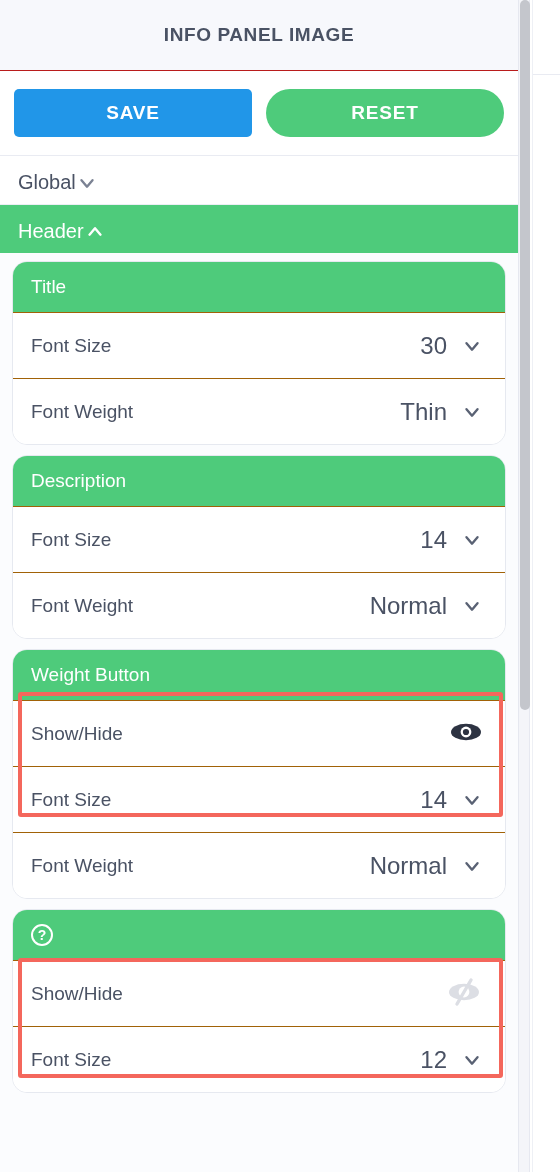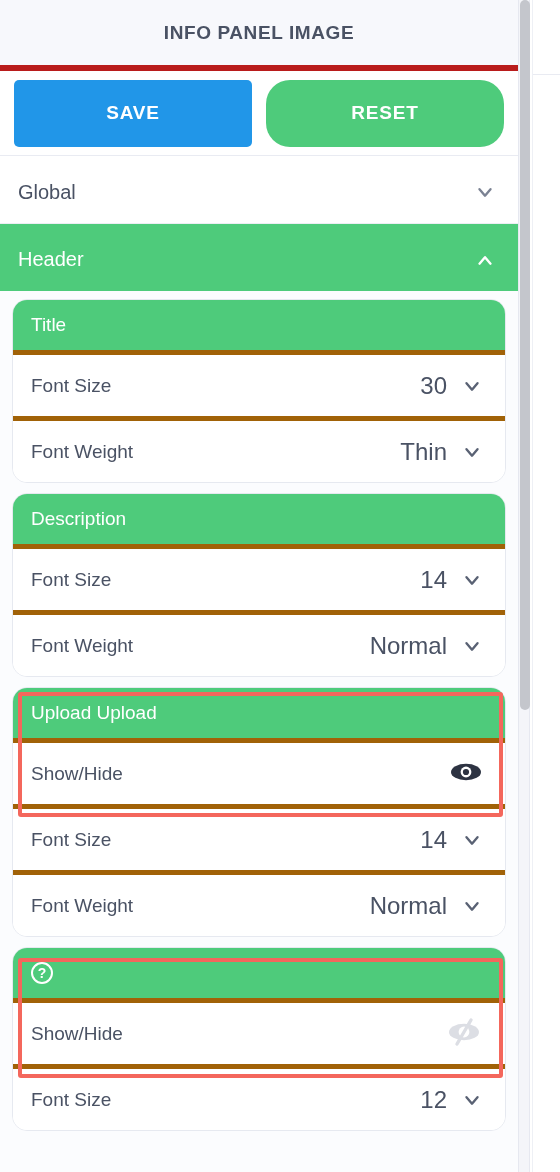--- a/index.html
+++ b/index.html
@@ -17,21 +17,21 @@
     width: 560px;
     height: 1172px;
     background: #ffffff;
     overflow: hidden;
   }
 
   
   .titlebar {
     height: 71px;
     background: #f7f8fc;
-    border-bottom: 6px solid #b91c1c;
+    border-bottom: 1px solid #b91c1c;
     display: flex;
     align-items: center;
     justify-content: center;
     width: 518px;
   }
   .titlebar-text {
     font-size: 19px;
     font-weight: bold;
     letter-spacing: 0.6px;
     color: #4a5264;
@@ -43,21 +43,21 @@
     height: 85px;
     background: #ffffff;
     display: flex;
     align-items: center;
     padding: 0 14px;
     gap: 14px;
     border-bottom: 1px solid #e9ebf2;
   }
   .btn {
     flex: 1 1 0;
-    height: 67px;
+    height: 48px;
     border: none;
     border-radius: 5px;
     color: #ffffff;
     font-size: 19px;
     font-weight: bold;
     letter-spacing: 0.8px;
     cursor: pointer;
     font-family: "Liberation Sans", sans-serif;
   }
   .btn-save  { background: #2196e8; }
@@ -70,24 +70,24 @@
     top: 157px;
     left: 0;
     width: 518px;
     bottom: 0;
     background: #fbfcfe;
     overflow: hidden;
   }
 
   
   .acc-row {
-    height: 67px;
-    display: flex;
-    align-items: center;
-    justify-content: space-between;
+    height: 48px;
+    display: flex;
+    align-items: center;
+    justify-content: flex-start;
     padding: 4px 22px 0 18px;
     font-size: 20px;
     background: #ffffff;
     border-bottom: 1px solid #eceef4;
     cursor: pointer;
   }
   .acc-row .acc-label { color: #4a5264; }
   .acc-row.active {
     background: #4ecb7b;
     border-bottom: none;
@@ -129,21 +129,21 @@
     line-height: 1;
     cursor: pointer;
   }
 
   .prop-row {
     height: 66px;
     display: flex;
     align-items: center;
     justify-content: space-between;
     padding: 0 22px 0 18px;
-    border-top: 5px solid #a16207;
+    border-top: 1px solid #a16207;
     background: #ffffff;
   }
   .prop-row:first-of-type { border-top: none; }
   .prop-label { font-size: 19px; color: #4a5264; }
   .prop-right {
     display: flex;
     align-items: center;
     gap: 14px;
   }
   .prop-value { font-size: 24px; color: #4a5264; }
@@ -278,21 +278,21 @@
               <svg class="chev" viewBox="0 0 24 24" fill="none" stroke="#5a6274" stroke-width="2.6" stroke-linecap="round" stroke-linejoin="round">
                 <polyline points="6,9 12,16 18,9"></polyline>
               </svg>
             </span>
           </span>
         </div>
       </div>
 
       <div class="card">
         <div class="card-head">
-          <span>Upload Upload</span>
+          <span>Weight Button</span>
         </div>
         <div class="prop-row">
           <span class="prop-label">Show/Hide</span>
           <span class="prop-right">
             <span>
               <svg width="34" height="24" viewBox="0 0 34 24">
                 <ellipse cx="17" cy="12" rx="15" ry="8.2" fill="#2d3342"></ellipse>
                 <circle cx="17" cy="12" r="5.4" fill="#ffffff"></circle>
                 <circle cx="17" cy="12" r="3.1" fill="#2d3342"></circle>
               </svg>

